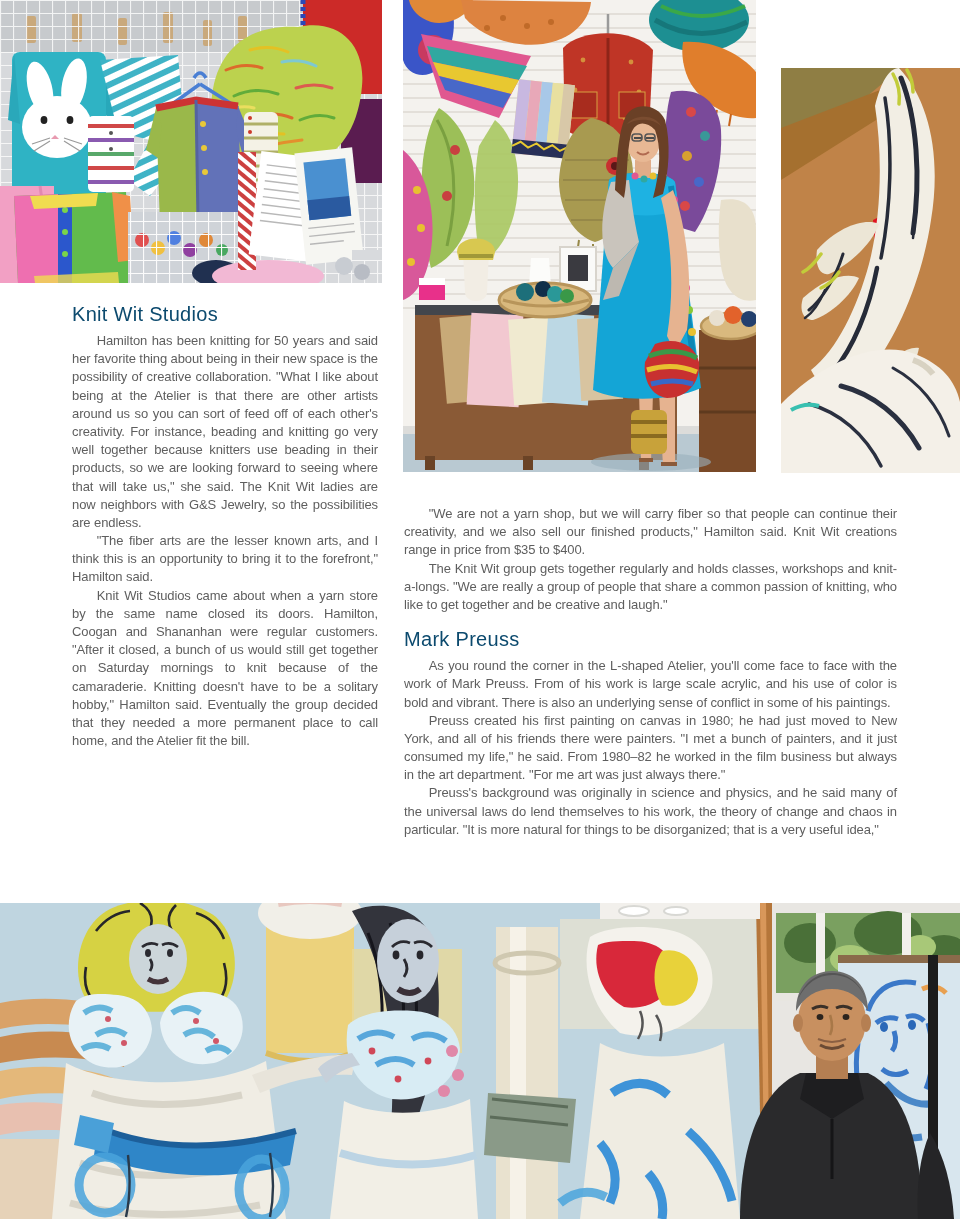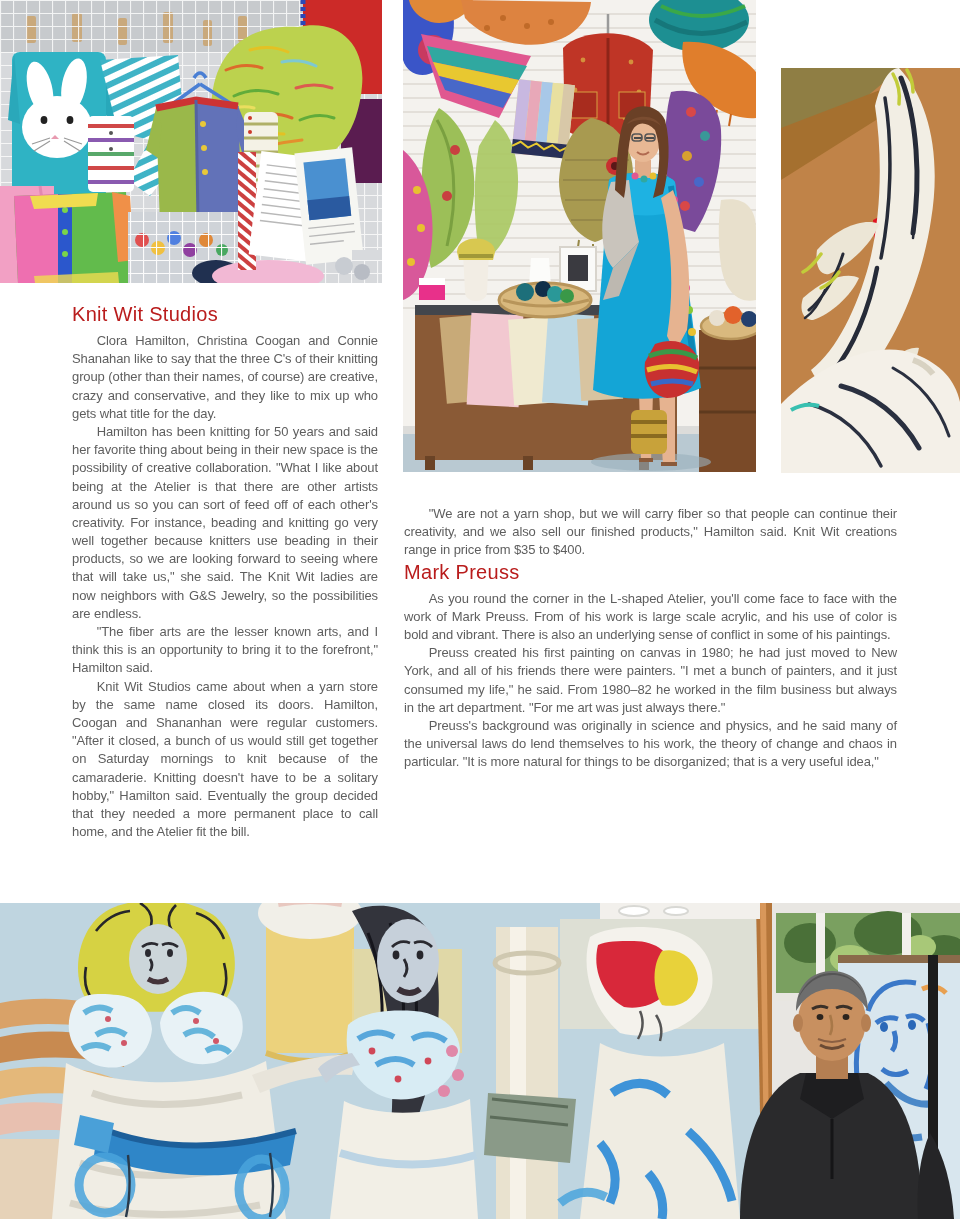--- a/index.html
+++ b/index.html
@@ -7,23 +7,23 @@
         font-family:"Liberation Sans",sans-serif;}
   .photo{position:absolute;overflow:hidden;background:#eee;}
   .photo svg{display:block;width:100%;height:100%;}
   #photo-knitwear{left:0;top:0;width:382px;height:283px;}
   #photo-shop{left:403px;top:0;width:353px;height:472px;}
   #photo-fragment{left:781px;top:68px;width:179px;height:405px;}
   #photo-artist{left:0;top:903px;width:960px;height:316px;}
   .col{position:absolute;color:#5e5e5e;font-size:13px;line-height:1.4;letter-spacing:-0.1px;}
   #col-left{left:72px;top:303px;width:306px;}
   #col-right{left:404px;top:505px;width:493px;}
-  h2.sec{font-size:20px;font-weight:normal;color:#b91c1c;letter-spacing:0.3px;
+  h2.sec{font-size:20px;font-weight:normal;color:#0c4a6e;letter-spacing:0.3px;
          margin:0 0 6px 0;line-height:1.15;}
-  h2.sec.mid{margin-top:1px;}
+  h2.sec.mid{margin-top:14px;}
   .col p{margin:0;text-align:justify;text-indent:1.9em;}
 </style>
 </head>
 <body>
 
 <div class="page">
 
   <div class="photo" id="photo-knitwear">
     <svg viewBox="0 0 382 283" preserveAspectRatio="none">
       <defs>
@@ -389,28 +389,28 @@
         <path d="M28 336 C58 344 84 366 100 398" stroke-width="3.5"></path>
         <path d="M112 300 C138 314 158 338 168 368" stroke-width="3"></path>
       </g>
       <path d="M10 342 q14 -8 28 -4" stroke="#38c0b0" stroke-width="4" fill="none"></path>
       <path d="M132 292 q12 4 20 14" stroke="#d8d2c2" stroke-width="6" fill="none"></path>
     </svg>
   </div>
 
   <div class="col" id="col-left">
     <h2 class="sec">Knit Wit Studios</h2>
-    <p>Clora Hamilton, Christina Coogan and Connie Shanahan like to say that the three C's of their knitting group (other than their names, of course) are creative, crazy and conservative, and they like to mix up who gets what title for the day.</p>
     <p>Hamilton has been knitting for 50 years and said her favorite thing about being in their new space is the possibility of creative collaboration. "What I like about being at the Atelier is that there are other artists around us so you can sort of feed off of each other's creativity. For instance, beading and knitting go very well together because knitters use beading in their products, so we are looking forward to seeing where that will take us," she said. The Knit Wit ladies are now neighbors with G&amp;S Jewelry, so the possibilities are endless.</p>
     <p>"The fiber arts are the lesser known arts, and I think this is an opportunity to bring it to the forefront," Hamilton said.</p>
     <p>Knit Wit Studios came about when a yarn store by the same name closed its doors. Hamilton, Coogan and Shananhan were regular customers. "After it closed, a bunch of us would still get together on Saturday mornings to knit because of the camaraderie. Knitting doesn't have to be a solitary hobby," Hamilton said. Eventually the group decided that they needed a more permanent place to call home, and the Atelier fit the bill.</p>
   </div>
 
   <div class="col" id="col-right">
     <p>"We are not a yarn shop, but we will carry fiber so that people can continue their creativity, and we also sell our finished products," Hamilton said. Knit Wit creations range in price from $35 to $400.</p>
+    <p>The Knit Wit group gets together regularly and holds classes, workshops and knit-a-longs. "We are really a group of people that share a common passion of knitting, who like to get together and be creative and laugh."</p>
     <h2 class="sec mid">Mark Preuss</h2>
     <p>As you round the corner in the L-shaped Atelier, you'll come face to face with the work of Mark Preuss. From of his work is large scale acrylic, and his use of color is bold and vibrant.  There is also an underlying sense of conflict in some of his paintings.</p>
     <p>Preuss created his first painting on canvas in 1980; he had just moved to New York, and all of his friends there were painters. "I met a bunch of painters, and it just consumed my life," he said. From 1980–82 he worked in the film business but always in the art department. "For me art was just always there."</p>
     <p>Preuss's background was originally in science and physics, and he said many of the universal laws do lend themselves to his work, the theory of change and chaos in particular. "It is more natural for things to be disorganized; that is a very useful idea,"</p>
   </div>
 
   <div class="photo" id="photo-artist">
     <svg viewBox="0 0 960 316" preserveAspectRatio="none">
 
       <rect width="772" height="316" fill="#bfd5e0"></rect>

